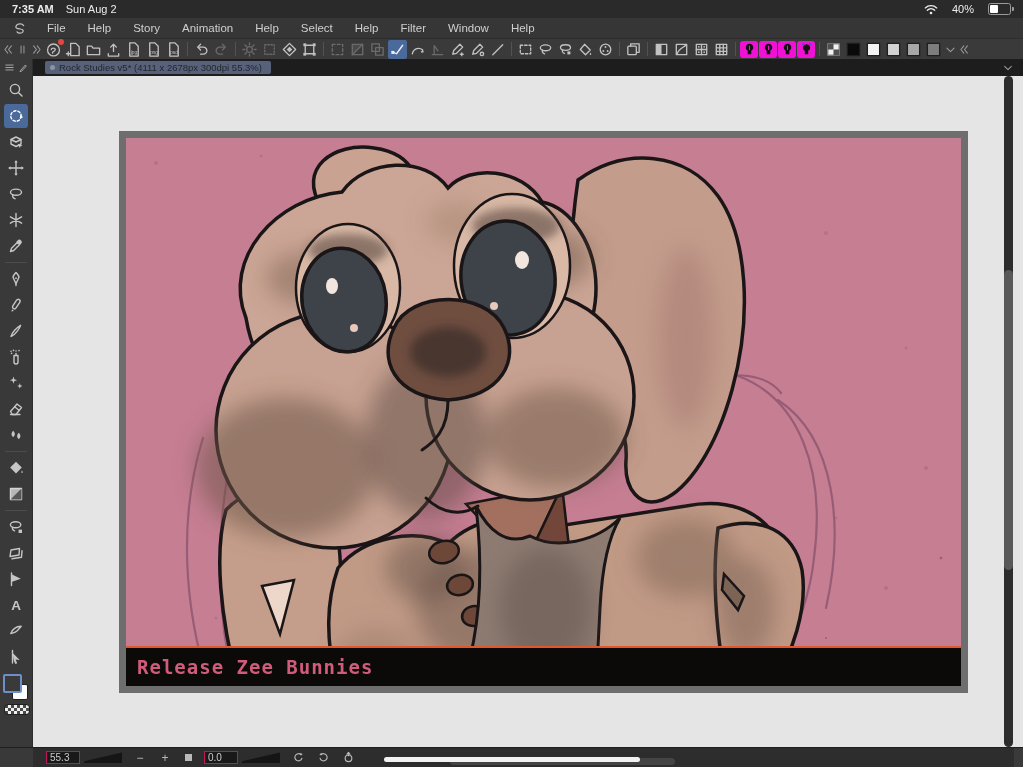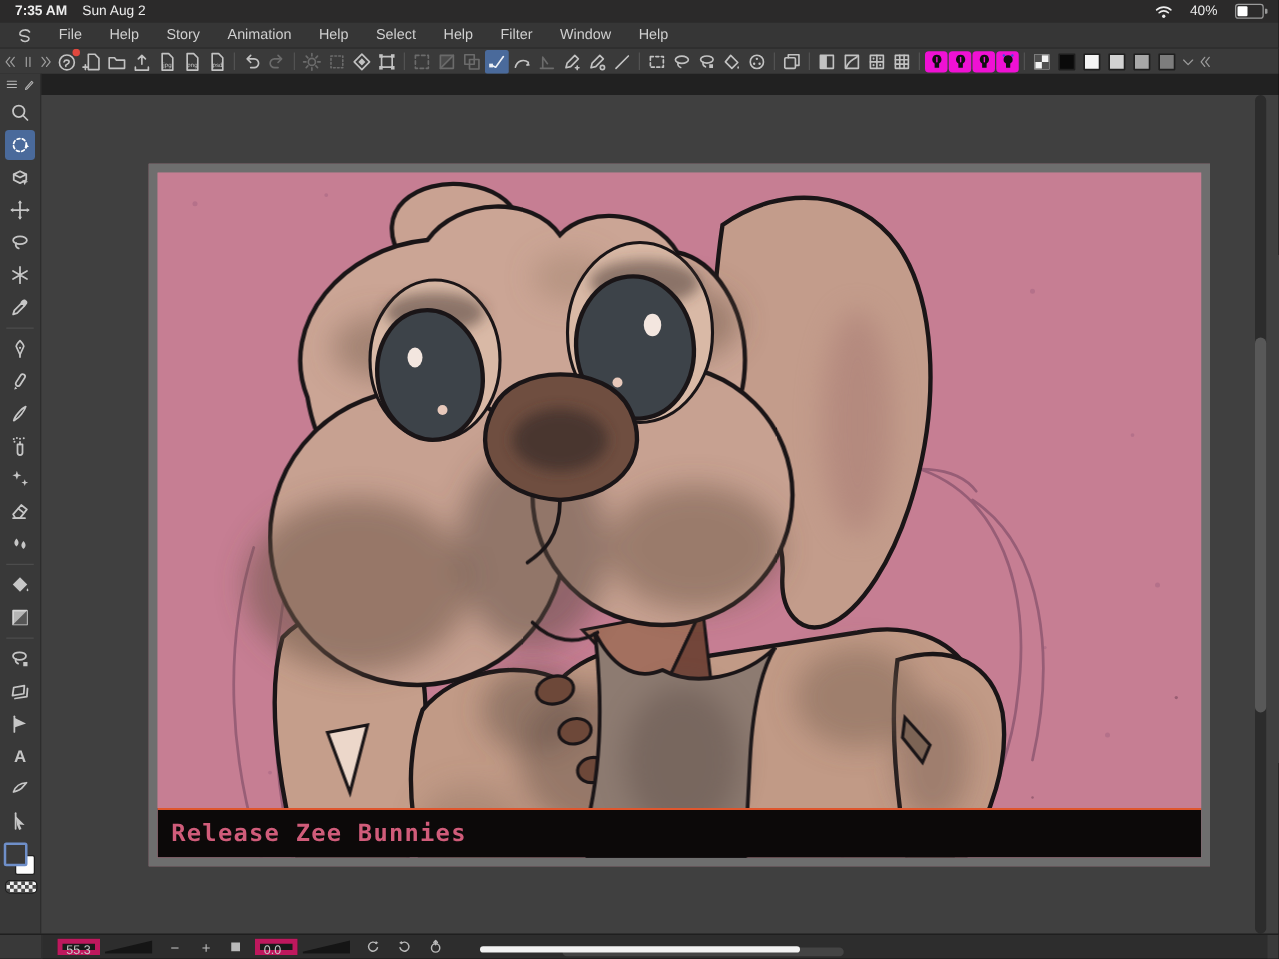--- a/index.html
+++ b/index.html
@@ -59,36 +59,36 @@
   .tool svg{width:18px;height:18px;display:block;}
   .tool.selected{background:#4a6a9b;color:#fff;}
   .sb-div{width:22px;height:1px;background:#4c4c4c;margin:3px 0;}
   #swatches{position:relative;width:27px;height:40px;margin-top:4px;flex:0 0 auto;}
   .fg{position:absolute;left:0;top:0;width:15px;height:15px;background:#3a3a3a;border:2.5px solid #6f8fc9;border-radius:2px;z-index:2;}
   .bgc{position:absolute;left:9px;top:10px;width:14px;height:14px;background:#fdfdfd;border:1px solid #1f1f1f;border-radius:2px;z-index:1;}
   .trc{position:absolute;left:1px;top:30px;width:24px;height:9px;border-radius:4px;border:1px solid #1f1f1f;
     background:repeating-conic-gradient(#efefef 0% 25%, #4a4a4a 0% 50%);background-size:6px 6px;}
 
   
-  #canvas{position:absolute;left:33px;top:76px;right:0;bottom:20px;background:#404040;}
+  #canvas{position:absolute;left:33px;top:76px;right:0;bottom:20px;background:#e5e5e5;}
   #doc{position:absolute;left:86px;top:55px;width:849px;height:562px;border:7px solid #6e6e6e;box-sizing:border-box;
     background:#c67e93;overflow:hidden;}
   #art{position:absolute;left:0;top:0;width:835px;height:548px;display:block;}
   #doc-titlebar{position:absolute;left:0;right:0;bottom:0;height:38px;border-top:2px solid #e0562d;background:#0c0909;
     display:flex;align-items:center;justify-content:space-between;padding:0 11px;}
   #art-title{font-family:"DejaVu Sans Mono",monospace;font-weight:bold;font-size:19px;letter-spacing:1px;color:#d05c7a;}
   #art-credit{font-family:"DejaVu Sans Mono",monospace;font-size:10.5px;line-height:11.5px;color:#d05c7a;}
   #vscroll-track{position:absolute;right:10px;top:0;bottom:0;width:9px;background:#2c2c2c;border-radius:5px;}
   #vscroll{position:absolute;right:10px;top:194px;width:9px;height:300px;background:#585858;border-radius:5px;}
 
   
   #bottombar{position:absolute;left:0;right:0;bottom:0;height:20px;background:#2d2d2d;border-top:1px solid #1f1f1f;
     box-sizing:border-box;display:flex;align-items:center;}
   .bb-corner{width:33px;height:100%;background:#393939;border-right:1px solid #2d2d2d;flex:0 0 auto;}
-  .vbox{min-width:34px;height:13px;background:#191919;border:4px solid #be185d;color:#c9c9c9;font-size:10px;
+  .vbox{min-width:34px;height:13px;background:#191919;border:1px solid #be185d;color:#c9c9c9;font-size:10px;
     line-height:12px;padding:0 3px;box-sizing:border-box;margin-left:12px;}
   .wedge{width:38px;height:11px;background:#151515;clip-path:polygon(0 85%,100% 4%,100% 100%,0 100%);margin-left:4px;}
   .bb-btn{color:#b9b9b9;font-size:12px;width:14px;text-align:center;margin-left:11px;line-height:14px;}
   .sqr{width:7px;height:7px;background:#b9b9b9;margin-left:13px;flex:0 0 auto;}
   .rot{color:#b9b9b9;margin-left:12px;display:flex;}
   .rot svg{width:13px;height:13px;display:block;}
   #hscroll{position:absolute;left:450px;top:10px;width:225px;height:7px;background:#444;border-radius:4px;}
   #home{position:absolute;left:384px;top:9px;width:256px;height:5px;background:#f2f2f2;border-radius:3px;}
   .bb-right{position:absolute;right:0;top:0;width:9px;height:100%;background:#3a3a3a;}
 </style>
@@ -745,20 +745,31 @@
           </svg>
         </span>
       </div>
     <div id="swatches" data-name="color-swatch-block">
       <span class="fg" data-name="foreground-color-swatch"></span>
       <span class="bgc" data-name="background-color-swatch"></span>
       <span class="trc" data-name="transparent-color-swatch"></span>
     </div>
   </div>
 
+  <div id="tabrow" data-name="document-tab-bar">
+    <div class="tab" data-name="document-tab">
+      <span class="tab-dot" data-name="tab-status-dot"></span>
+      <span data-name="document-tab-title">Rock Studies v5* (4111 x 2678px 300dpi 55.3%)</span>
+    </div>
+    <span class="tab-chevron" data-name="chevron-down-icon">
+      <svg viewBox="0 0 18 18">
+          <path d="M4 6.5l5 5 5-5" fill="none" stroke="currentColor" stroke-width="1.6" stroke-linecap="round" stroke-linejoin="round"></path>
+        </svg>
+    </span>
+  </div>
 
   <div id="canvas" data-name="canvas-area">
     <div id="doc" data-name="document-canvas">
       <svg id="art" viewBox="0 0 835 548" data-name="bunny-artwork">
         <defs>
           <filter id="bl" x="-70%" y="-70%" width="240%" height="240%">
               <feGaussianBlur stdDeviation="11"></feGaussianBlur>
             </filter>
           <filter id="bl2" x="-70%" y="-70%" width="240%" height="240%">
               <feGaussianBlur stdDeviation="5"></feGaussianBlur>

